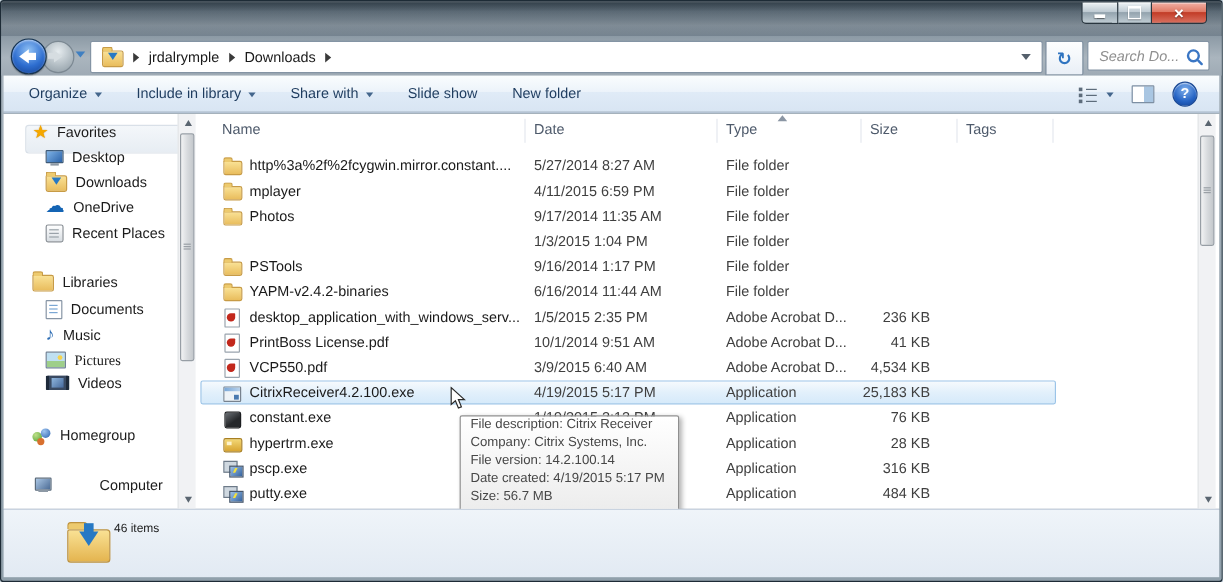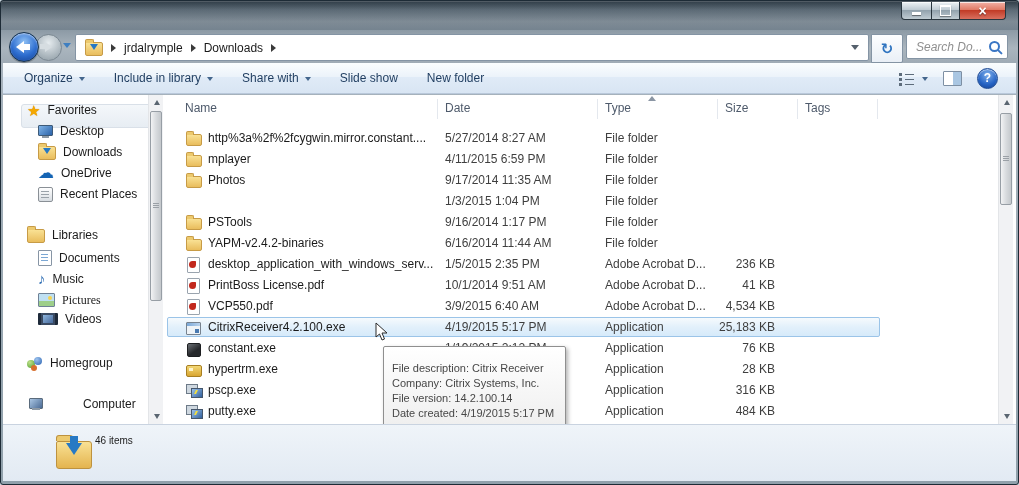--- a/index.html
+++ b/index.html
@@ -119,21 +119,21 @@
   .fi-app-window em{position:absolute;left:0;top:2px;width:13px;height:11px;border:1px solid #77828e;background:#eef3f7;border-radius:1px;}
   .fi-app-window em::before{content:"";position:absolute;left:0;top:0;width:13px;height:3px;background:linear-gradient(90deg,#7aa8d8,#b8d2ec);}
   .fi-app-window em::after{content:"";position:absolute;right:1px;bottom:1px;width:4px;height:4px;background:#4a7ab0;}
   .fi-app-dark em{position:absolute;left:1px;top:2px;width:12px;height:12px;background:linear-gradient(145deg,#6a6f74,#26282b 60%);border-radius:2px;border:1px solid #1c1e20;}
   .fi-app-modem em{position:absolute;left:0;top:3px;width:14px;height:10px;background:linear-gradient(180deg,#f3d876,#d8a531);border:1px solid #a87f22;border-radius:2px;}
   .fi-app-modem em::before{content:"";position:absolute;left:2px;top:2px;width:4px;height:3px;background:#fdf3cb;}
   .fi-app-term em{position:absolute;left:0;top:1px;width:10px;height:8px;border:1px solid #6d7a88;background:#cfd8e0;}
   .fi-app-term em::before{content:"";position:absolute;left:4px;top:3px;width:10px;height:8px;border:1px solid #45566b;background:linear-gradient(135deg,#9cc2ea,#32609c);}
   .fi-app-term em::after{content:"";position:absolute;left:8px;top:5px;width:2px;height:4px;background:#f4e13c;transform:skewX(-25deg);}
   
-  .tooltip{position:absolute;left:380px;top:251px;width:183px;z-index:20;padding:14px 8px 5px 8px;box-sizing:border-box;
+  .tooltip{position:absolute;left:380px;top:251px;width:183px;z-index:20;padding:0 8px 5px 8px;box-sizing:border-box;
     background:linear-gradient(180deg,#ffffff,#ececec);border:1px solid #8f8f8f;border-radius:2px;
     box-shadow:2px 2px 4px rgba(0,0,0,.3);font-size:11px;line-height:15px;color:#474747;}
   
   .cursor{position:absolute;left:372px;top:227px;z-index:30;}
   
   .statusbar{position:absolute;left:3px;right:3px;bottom:4px;height:56px;
     background:linear-gradient(180deg,#eff4f9,#e2eaf3);border-top:1px solid #c9d3e0;}
   .status-icon{position:absolute;left:51px;top:4px;width:40px;height:44px;}
   .status-icon b{position:absolute;left:2px;top:12px;width:34px;height:26px;background:linear-gradient(180deg,#f9e194,#e4b44f);border:1px solid #bd923f;border-radius:2px 3px 3px 3px;}
   .status-icon b::before{content:"";position:absolute;left:-1px;top:-7px;width:15px;height:5px;background:#edca6e;border:1px solid #bd923f;border-bottom:none;border-radius:3px 3px 0 0;}

